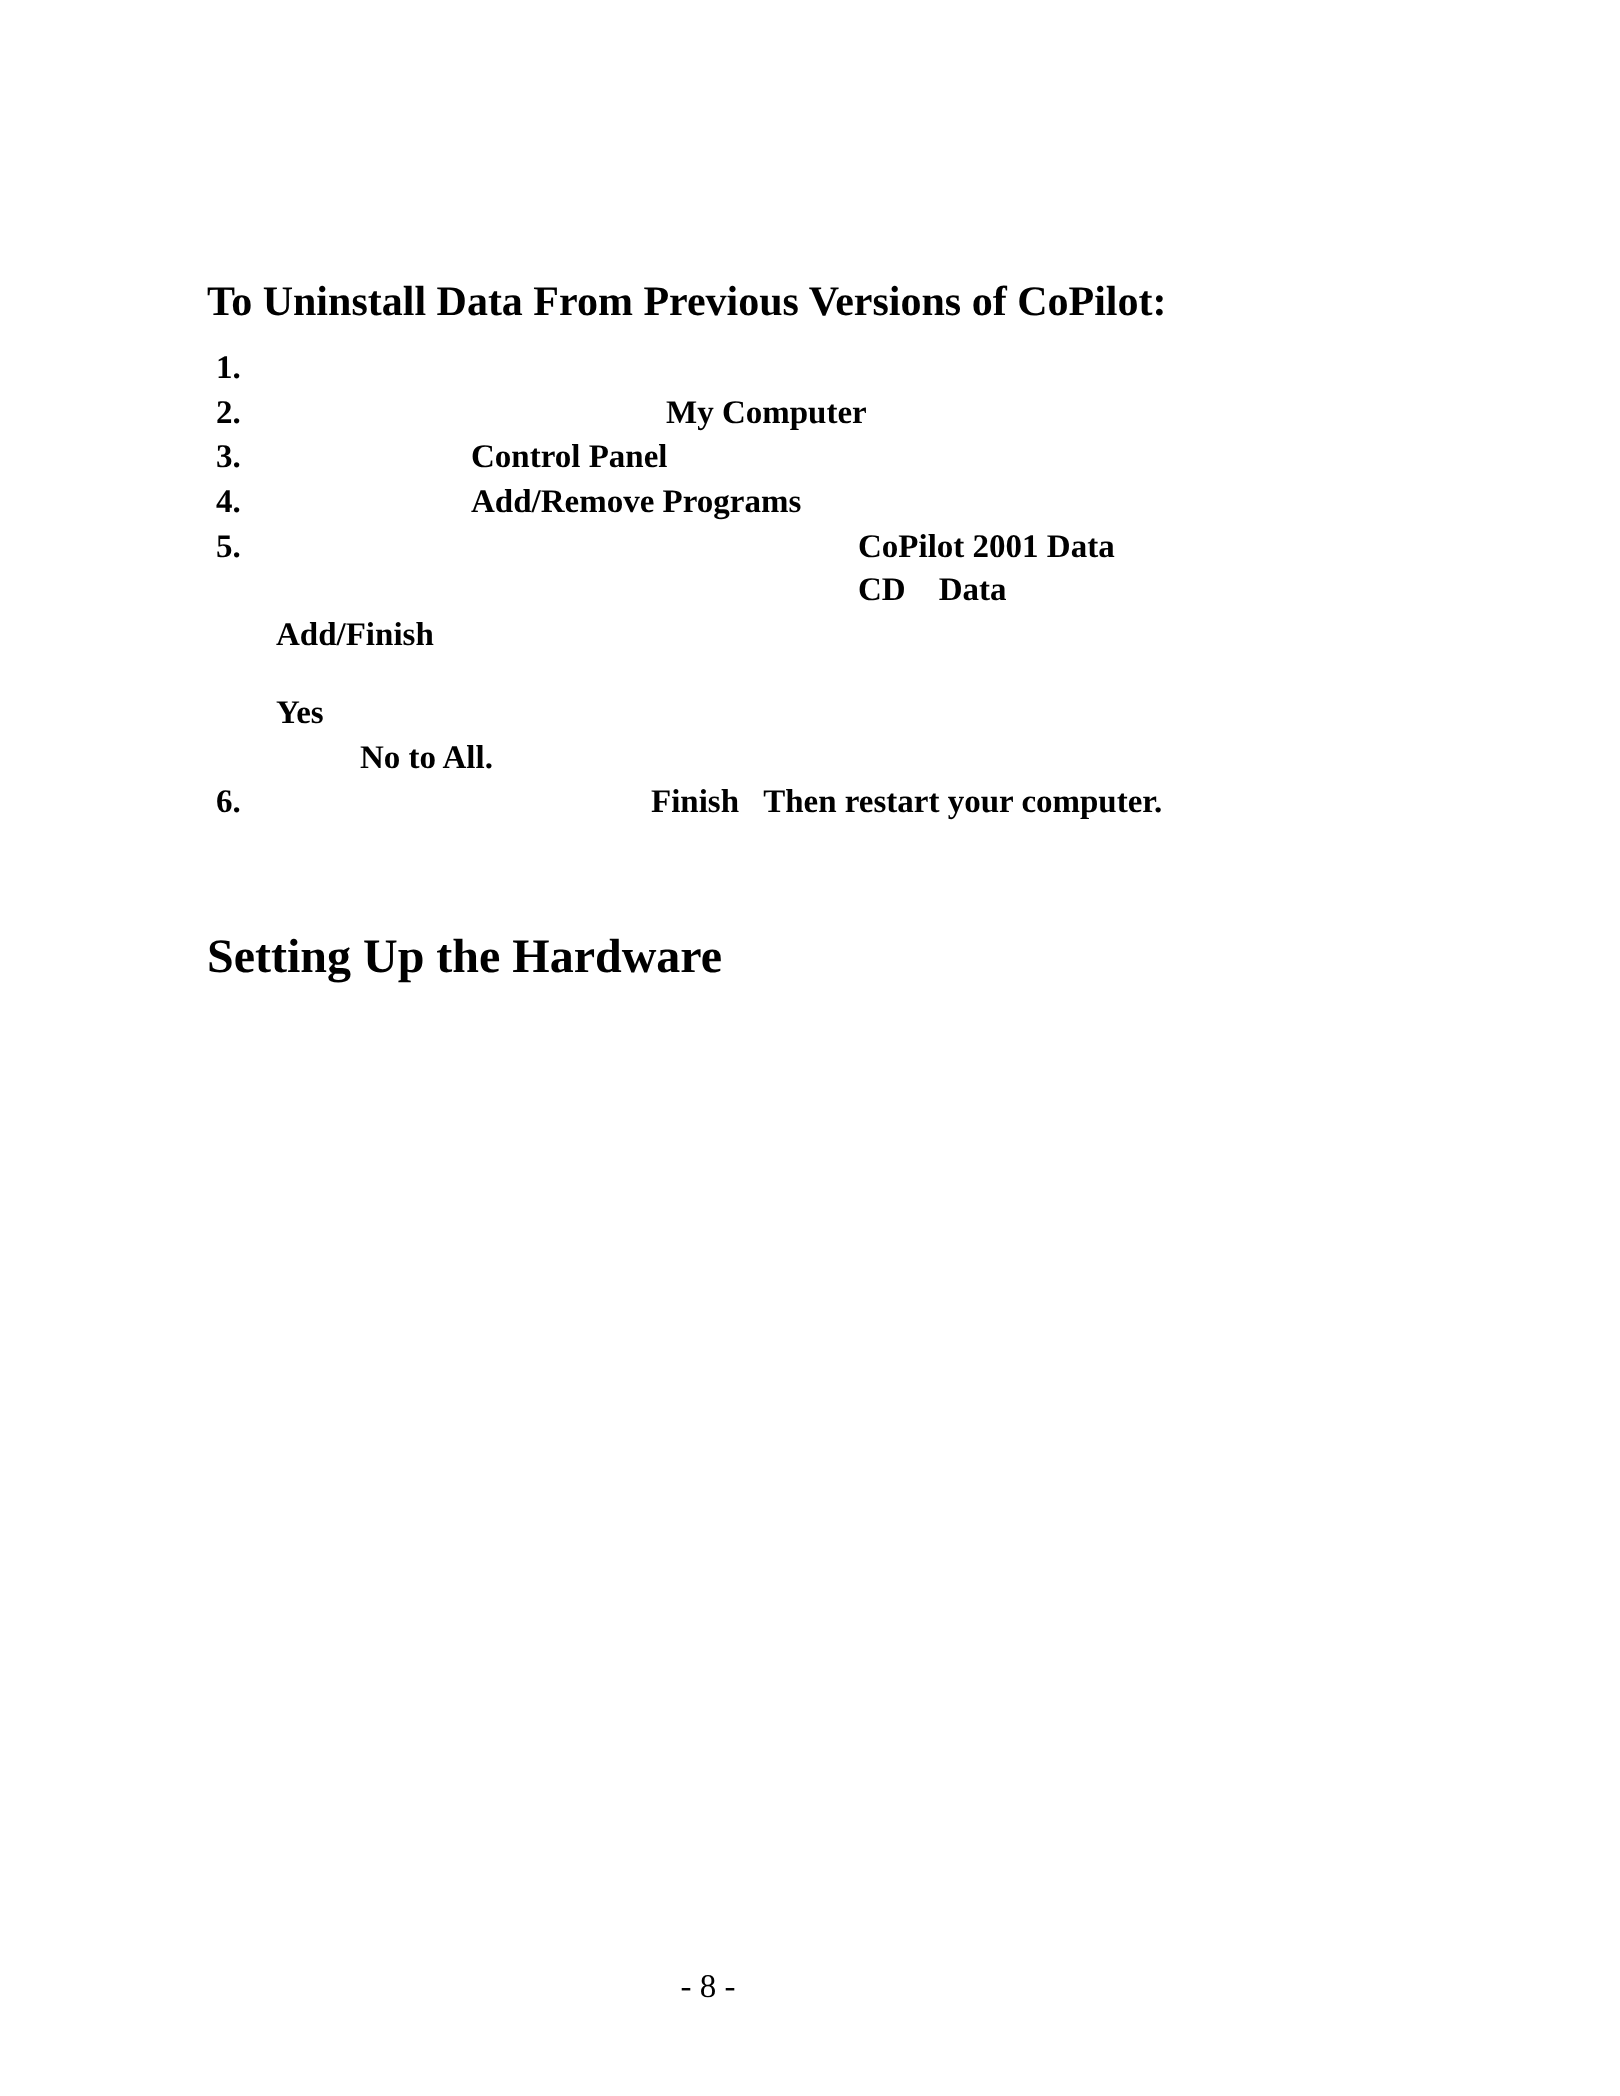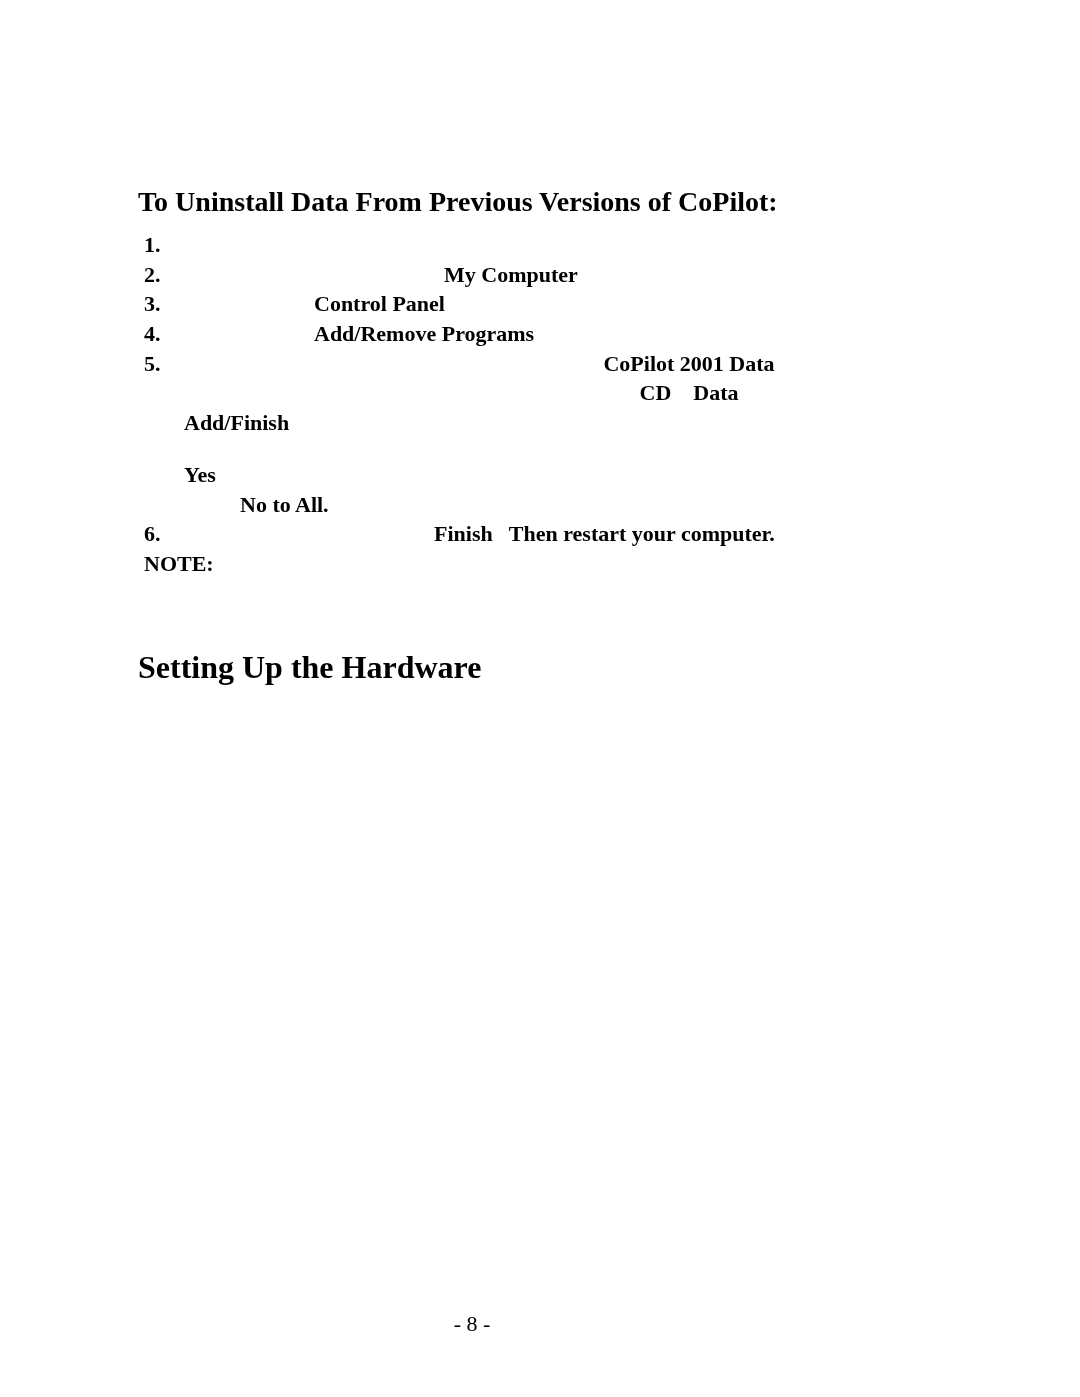--- a/index.html
+++ b/index.html
@@ -90,21 +90,21 @@
 
       <div class="row">
         <div class="num">4.</div>
         <div class="body" style="padding-left:130px;">
           <span>Add/Remove Programs</span>
         </div>
       </div>
 
       <div class="row">
         <div class="num">5.</div>
-        <div class="body" style="padding-left:388px;text-align:center;">
+        <div class="body" style="padding-left:388px;">
           <span>CoPilot 2001 Data CD&nbsp;&nbsp;&nbsp;&nbsp;Data</span>
         </div>
       </div>
 
 
       <div class="indent">
         <span>Add/Finish</span>
       </div>
 
       <div class="indent" style="height:22px;"></div>
@@ -117,21 +117,20 @@
         <span>No to All.</span>
       </div>
 
       <div class="row">
         <div class="num">6.</div>
         <div class="body" style="padding-left:250px;">
           <span>Finish&nbsp;&nbsp; Then restart your computer.</span>
         </div>
       </div>
 
-      <div>NOTE:</div>
 
     </div>
 
     <div class="main-heading">Setting Up the Hardware</div>
 
   </div>
 
   <div class="page-number">- 8 -</div>
 </div>
 

